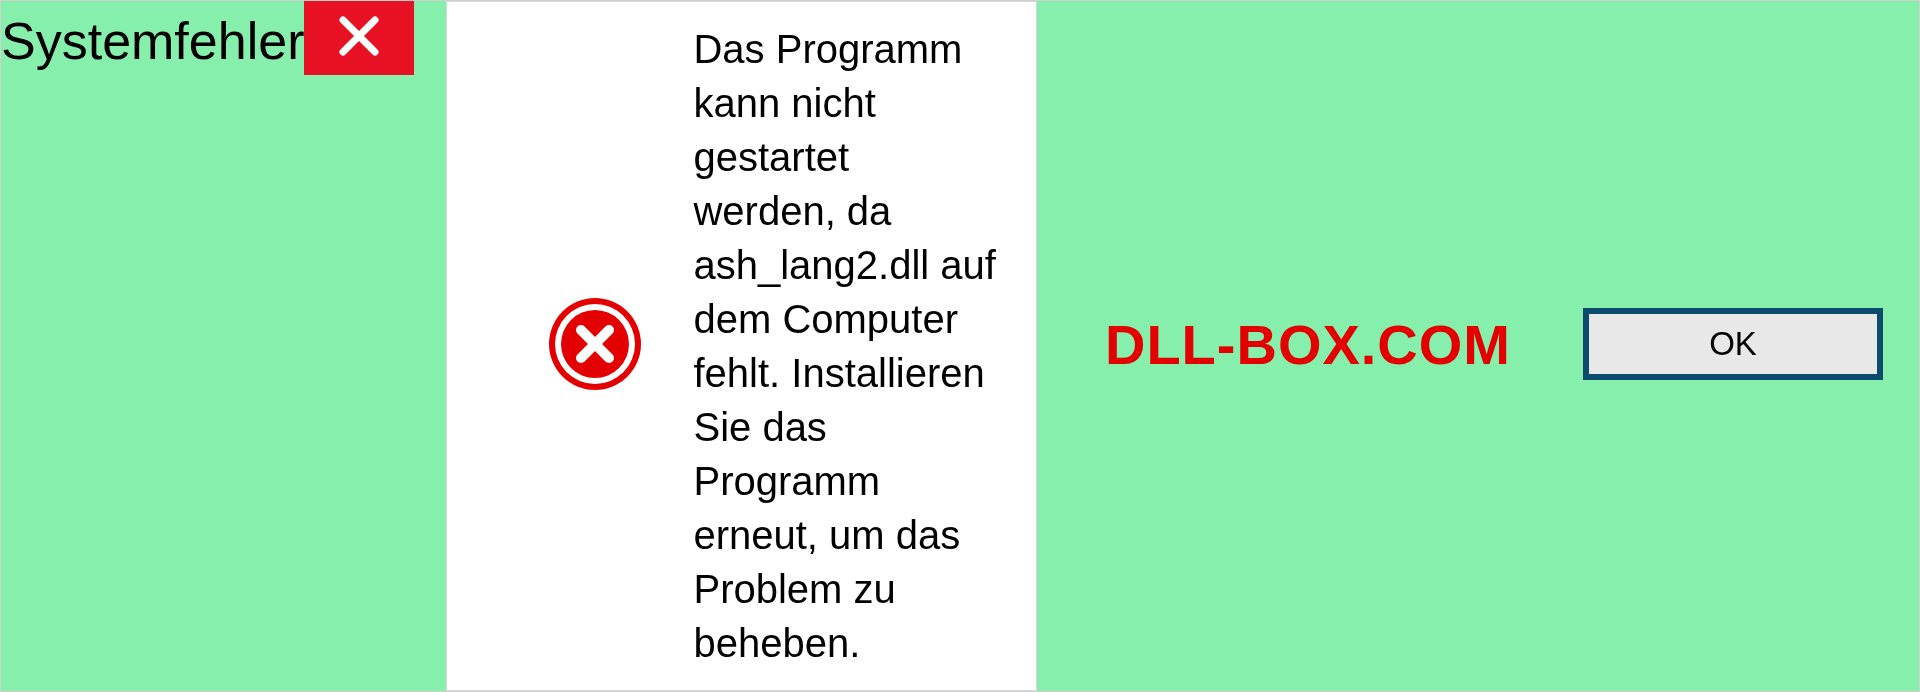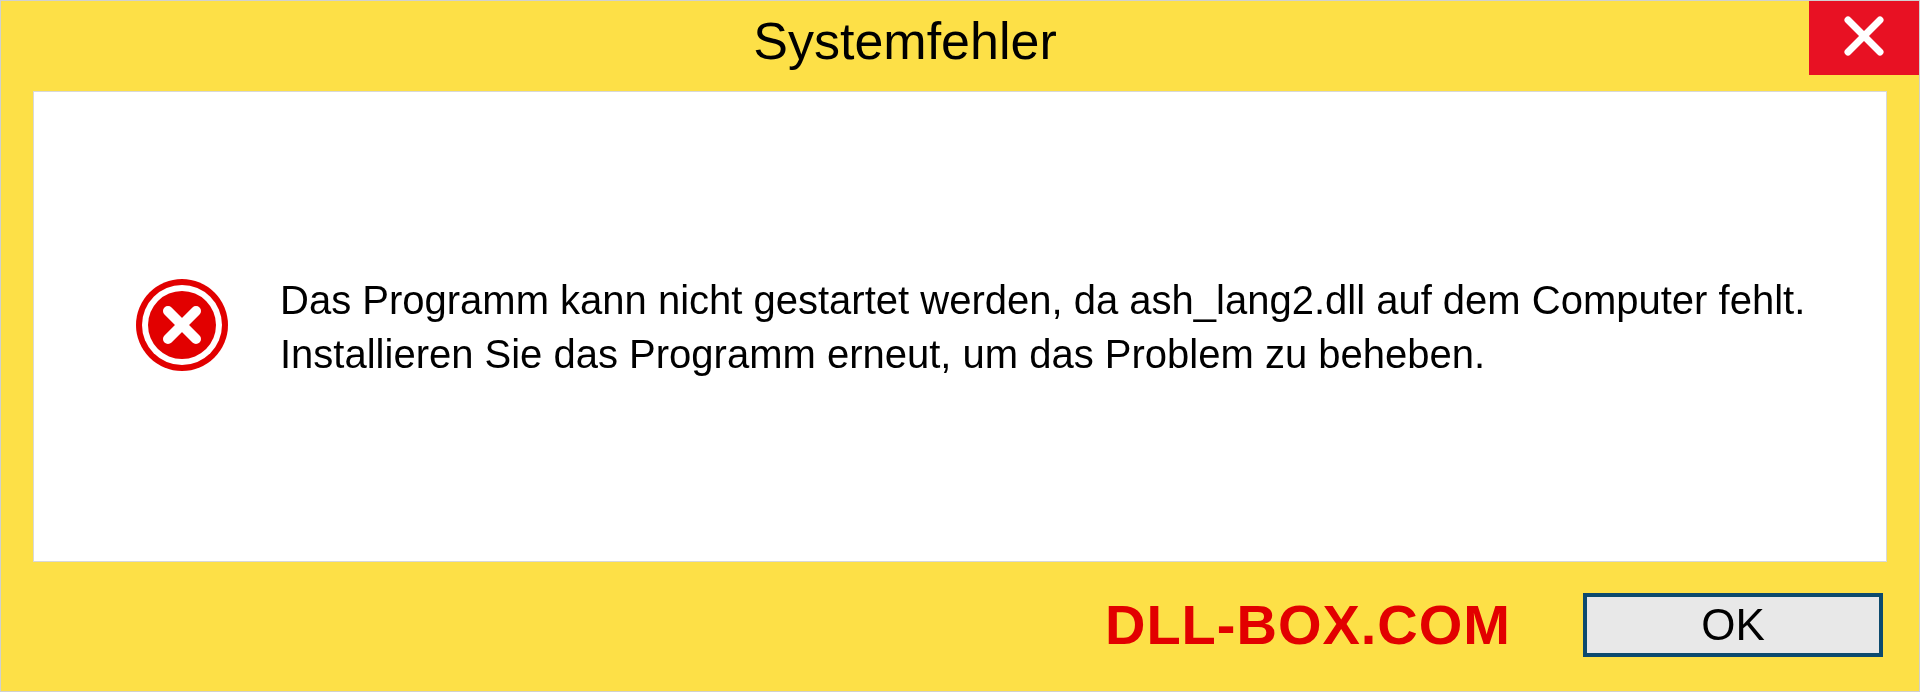--- a/index.html
+++ b/index.html
@@ -10,24 +10,24 @@
     body {
       font-family: 'Segoe UI', Tahoma, Arial, sans-serif;
       background: #f0f0f0;
       width: 1920px;
       height: 692px;
       overflow: hidden;
     }
     .dialog {
       width: 100%;
       height: 100%;
-      background: #fde047;
+      background: #86efac;
       border: 1px solid #d0d0d0;
       display: flex;
-      flex-direction: column;
+      flex-direction: row;
     }
     .titlebar {
       display: flex;
       align-items: flex-start;
       justify-content: space-between;
       height: 90px;
       padding: 0;
     }
     .title {
       flex: 1;
@@ -82,24 +82,24 @@
     }
     .watermark {
       font-size: 56px;
       font-weight: 800;
       color: #e20000;
       letter-spacing: 1px;
       font-family: Arial, sans-serif;
     }
     .ok-btn {
       width: 300px;
-      height: 64px;
+      height: 72px;
       background: #e8e8e8;
-      border: 4px solid #0c4a6e;
-      font-size: 44px;
+      border: 6px solid #0c4a6e;
+      font-size: 33px;
       color: #000;
       display: flex;
       align-items: center;
       justify-content: center;
       cursor: pointer;
       font-family: inherit;
     }
   </style>
 </head>
 <body>

